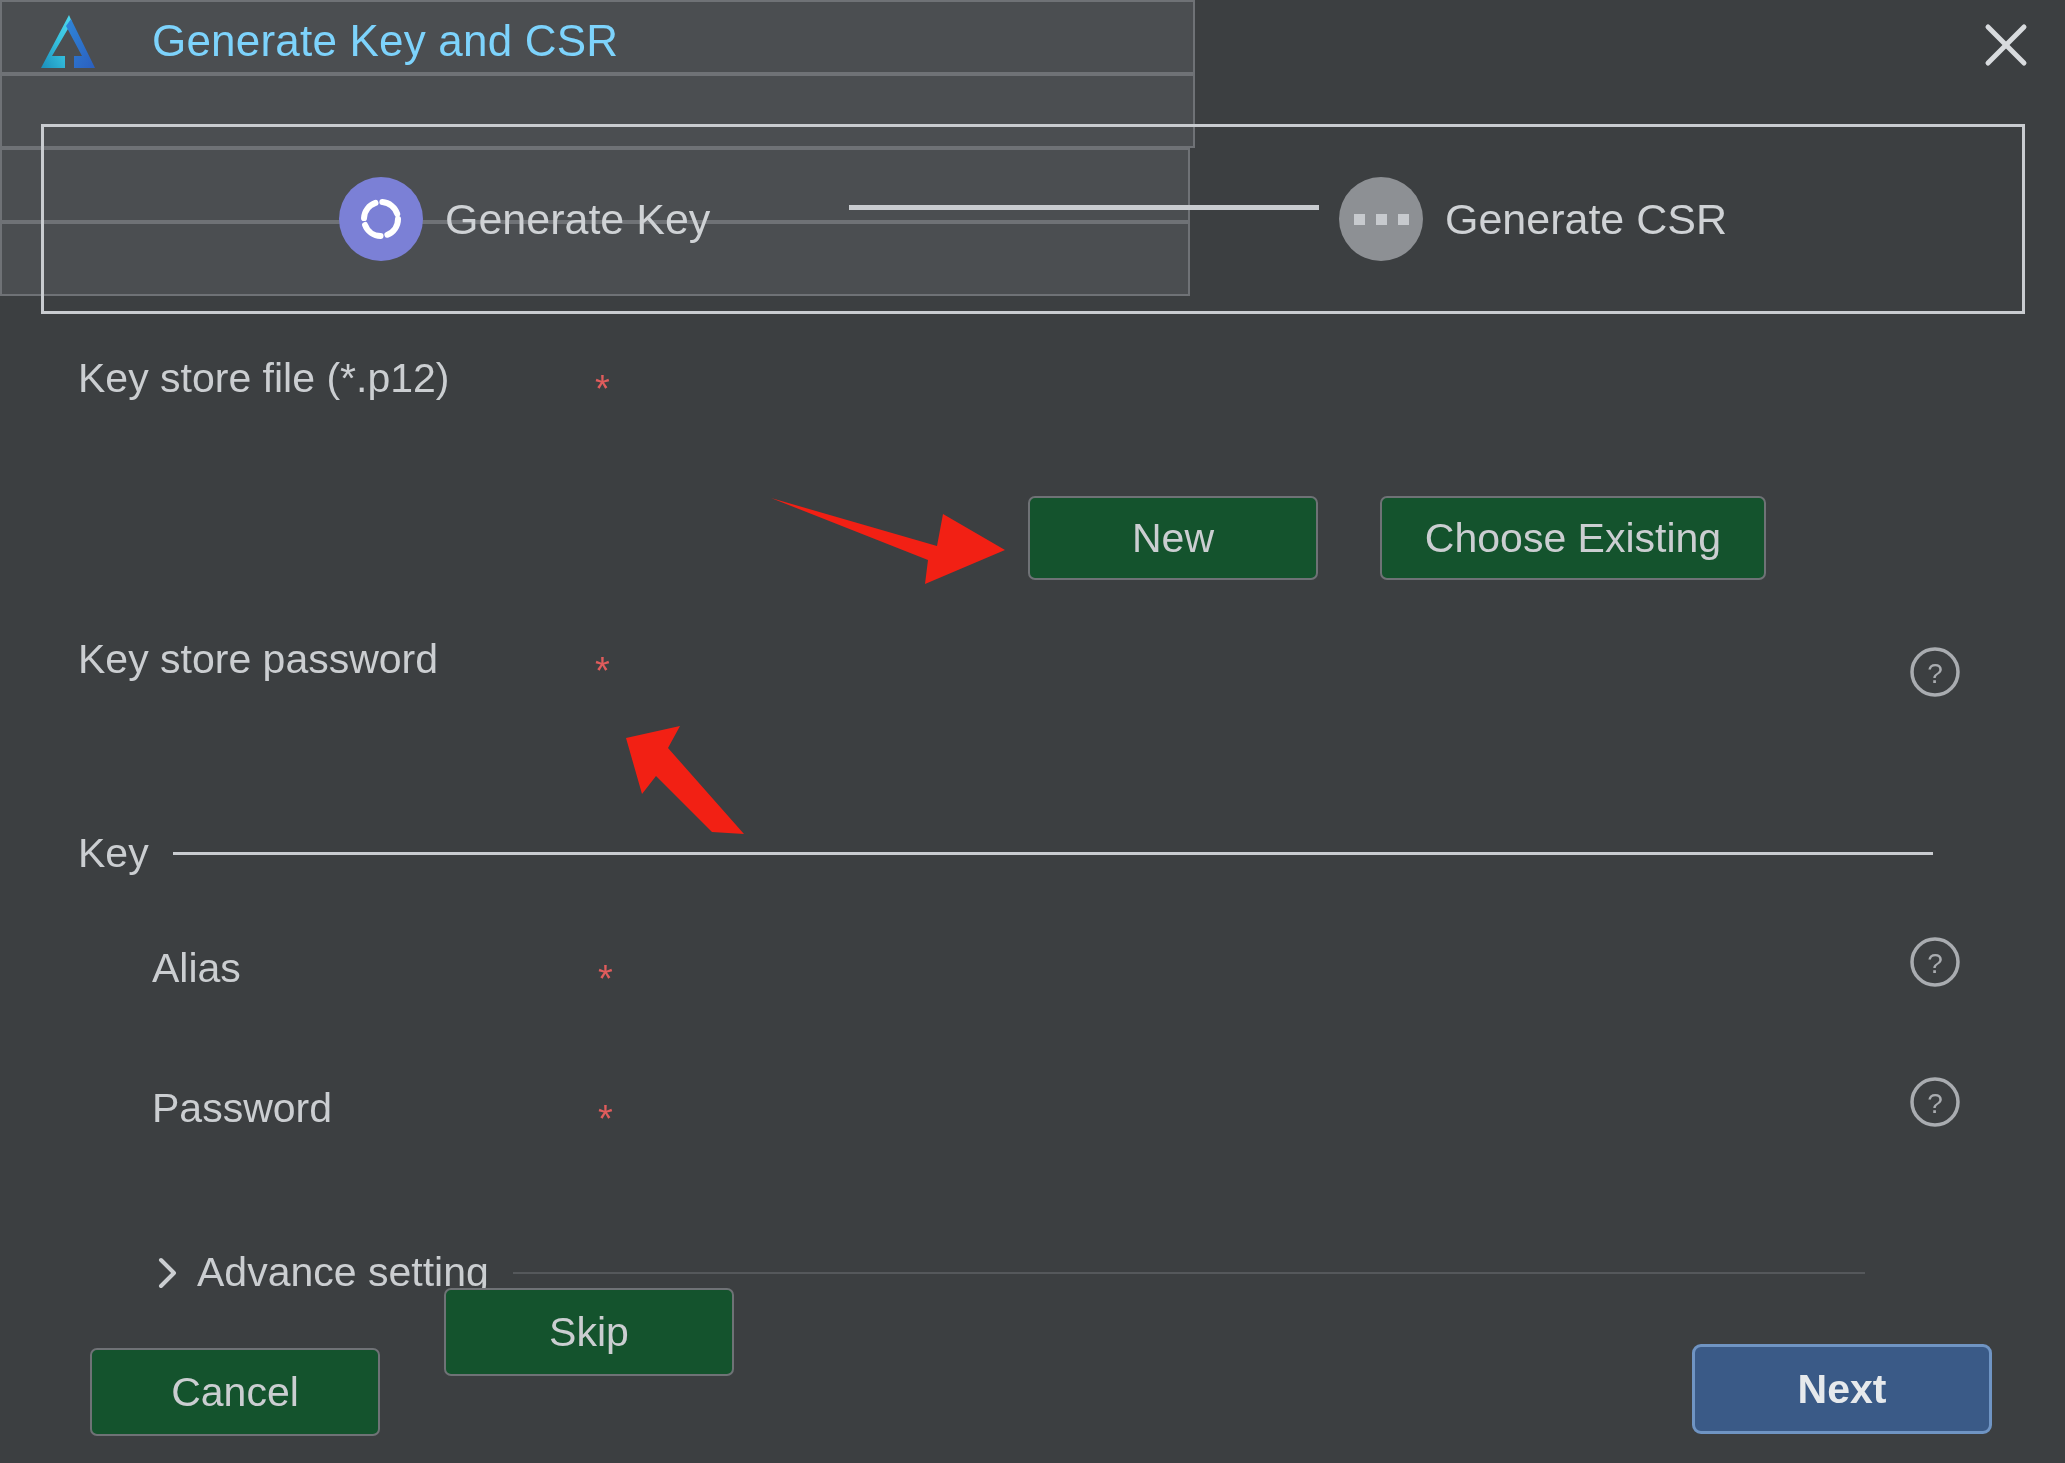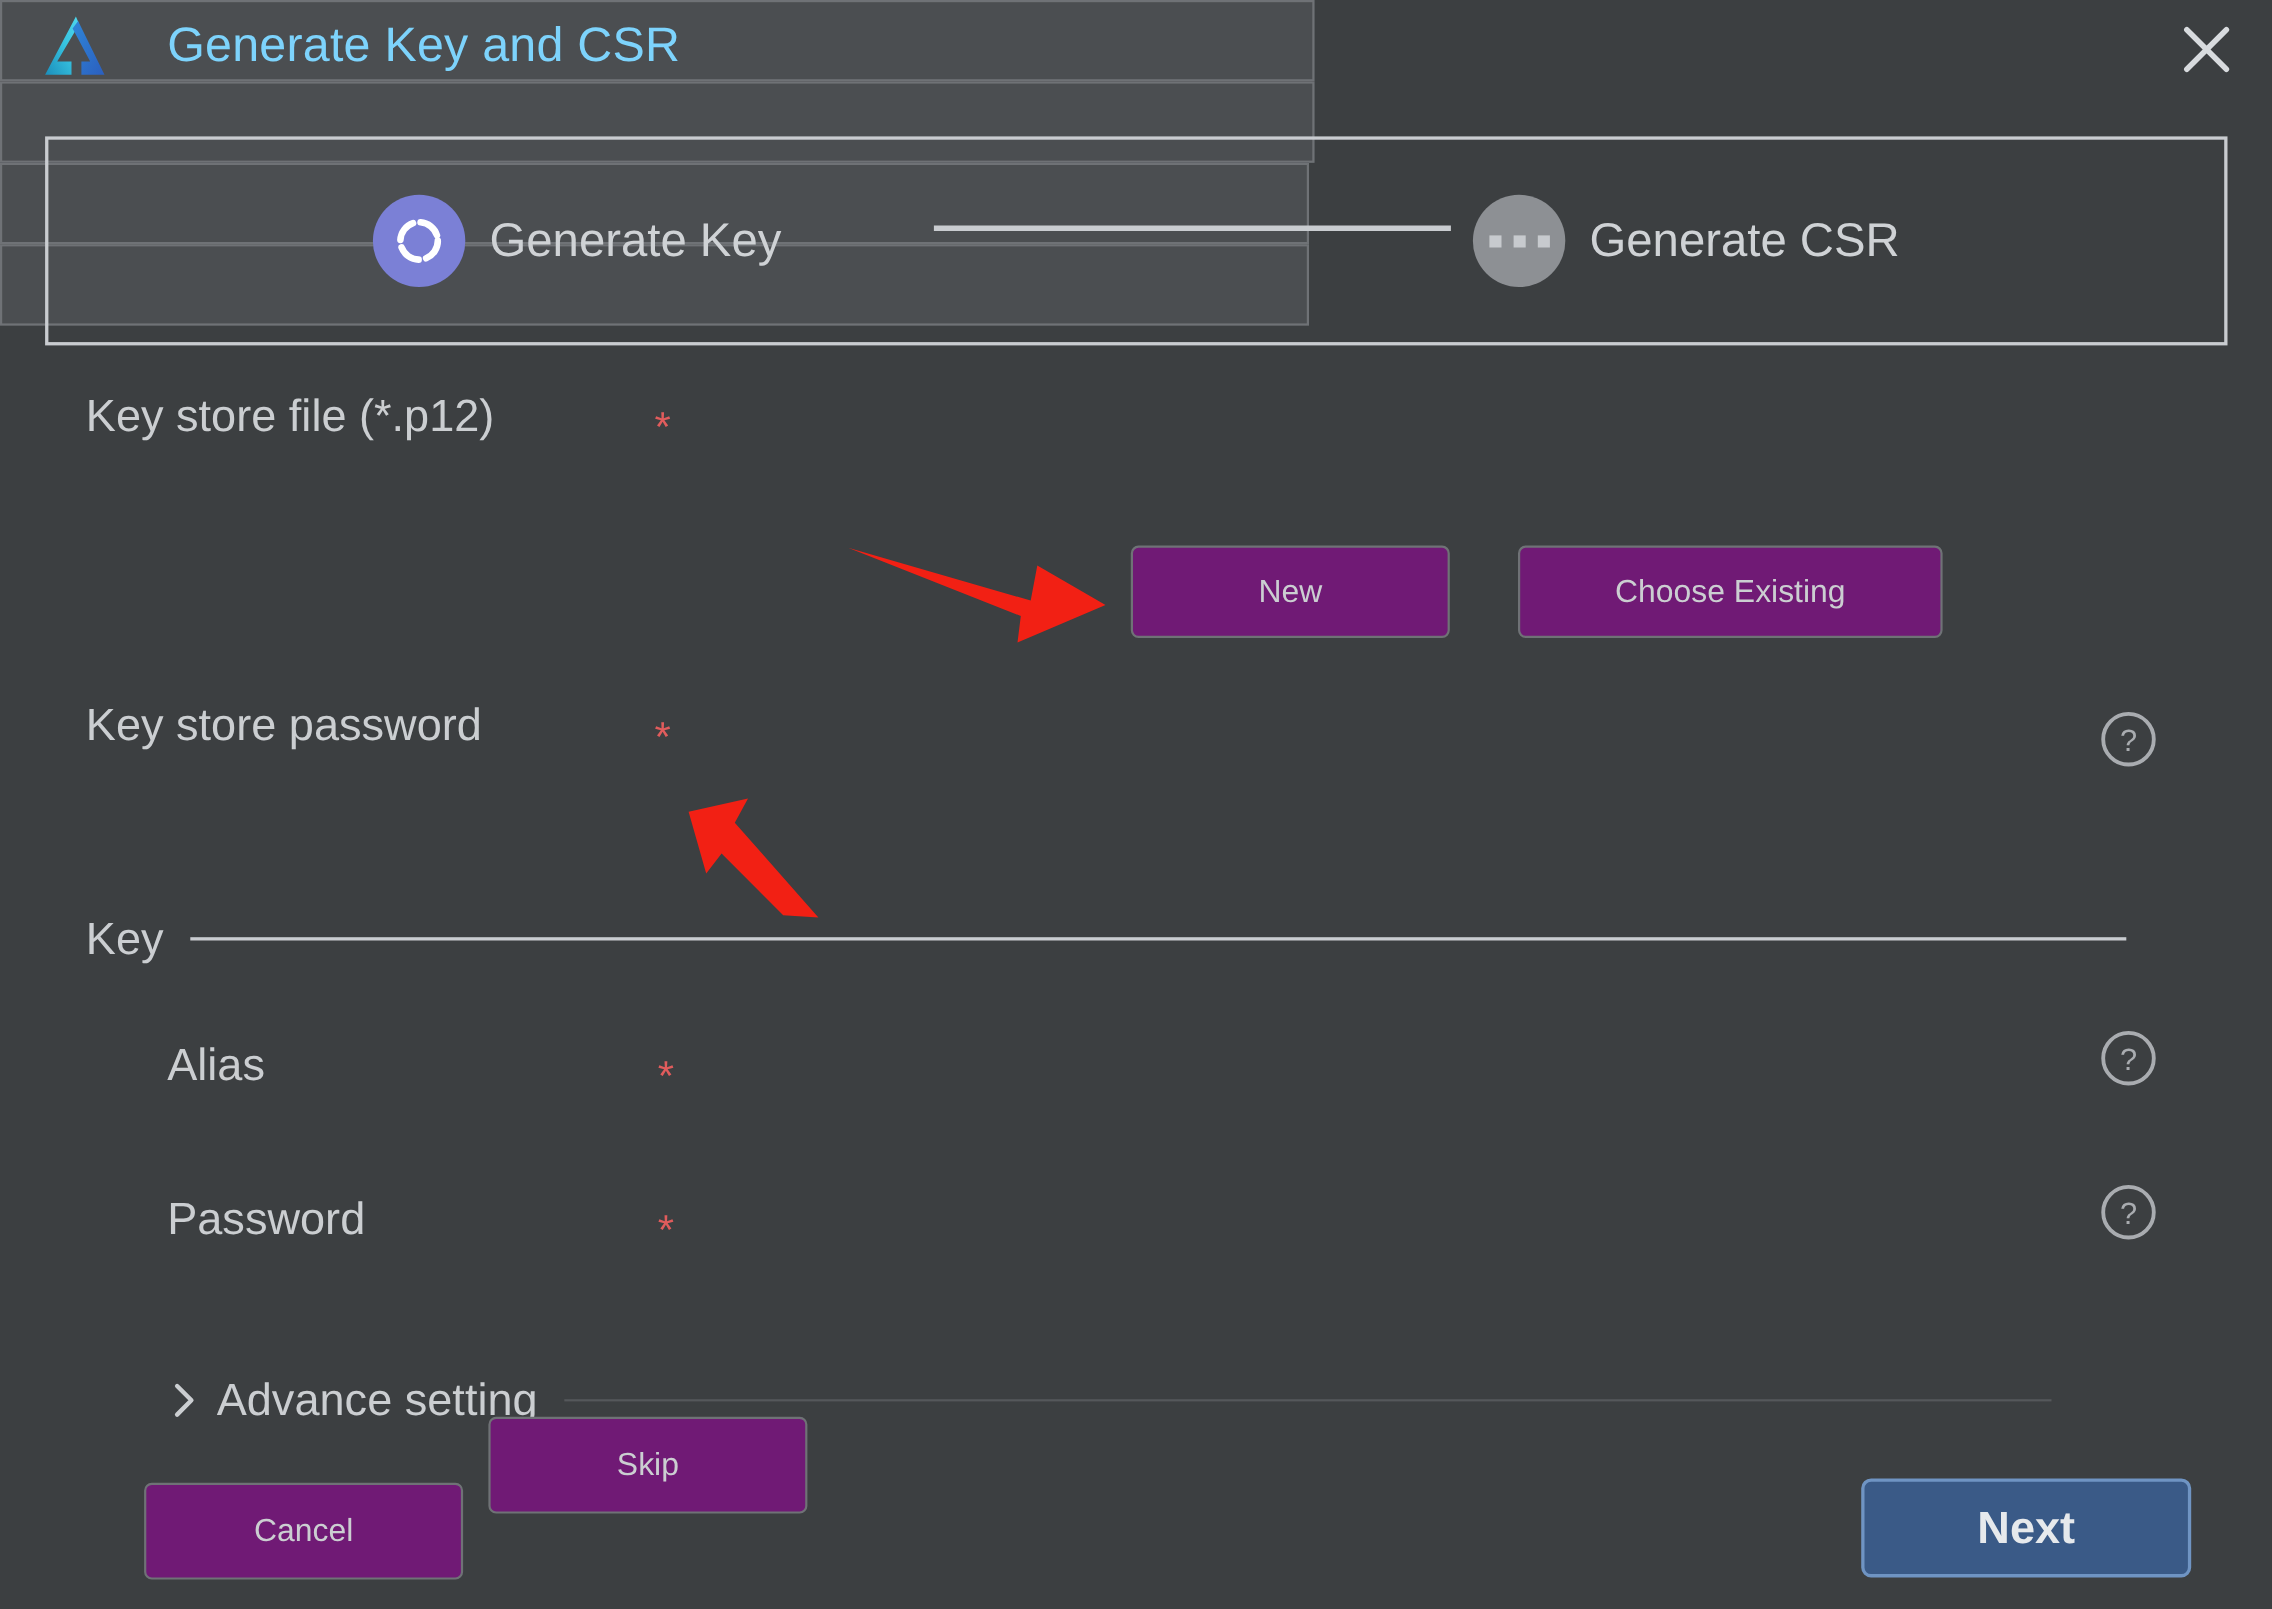--- a/index.html
+++ b/index.html
@@ -122,25 +122,25 @@
     font-family: "Liberation Sans", sans-serif;
   }
   .help-icon {
     position: absolute;
     width: 54px; height: 54px;
     cursor: pointer;
   }
 
   
   .btn {
-    background: #701a75;
+    background: #14532d;
     border: 2px solid #6f7276;
     border-radius: 7px;
     color: #cbced1;
-    font-size: 29px;
+    font-size: 41px;
     font-family: "Liberation Sans", sans-serif;
     box-sizing: border-box;
     cursor: pointer;
     display: flex;
     align-items: center;
     justify-content: center;
     position: absolute;
   }
   .btn-primary {
     background: #3a5a87;
@@ -309,21 +309,21 @@
   <span class="chevron">
     <svg width="26" height="38" viewBox="0 0 26 38">
       <polyline points="6,6 19,19 6,32" fill="none" stroke="#cbced1" stroke-width="4" stroke-linecap="round" stroke-linejoin="round"></polyline>
     </svg>
   </span>
   <span class="section-title">Advance setting</span>
   <span class="section-rule dim"></span>
 </div>
 
 
-<button class="btn" style="left:90px; top:1348px; width:290px; height:88px;margin-left:41px;">Cancel</button>
+<button class="btn" style="left:90px; top:1348px; width:290px; height:88px;">Cancel</button>
 <button class="btn" style="left:444px; top:1288px; width:290px; height:88px;">Skip</button>
 <button class="btn-primary" style="left:1692px; top:1344px; width:300px; height:90px;text-align:right;">Next</button>
 
 
 <span class="annot" style="left:765px; top:488px;">
   <svg width="250" height="100" viewBox="0 0 250 100">
     <path d="M6 10 L172 58 L178 26 L240 62 L160 96 L163 72 Z" fill="#f22014"></path>
   </svg>
 </span>
 

